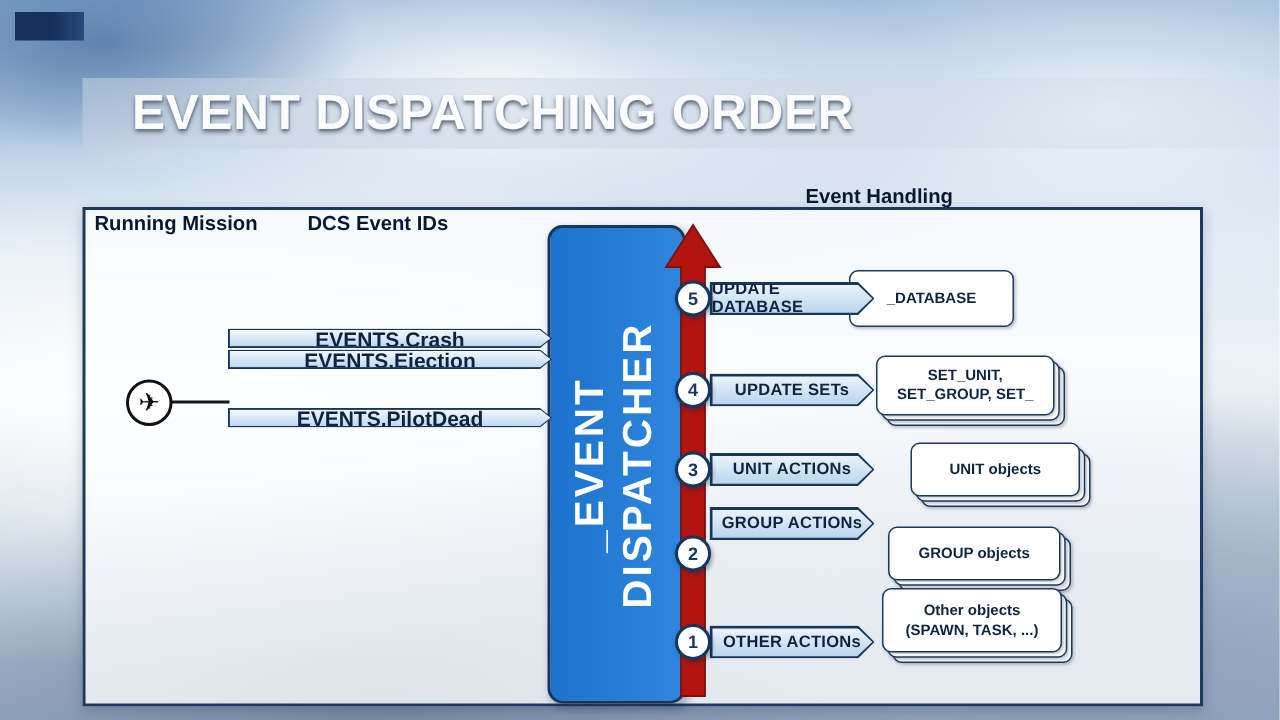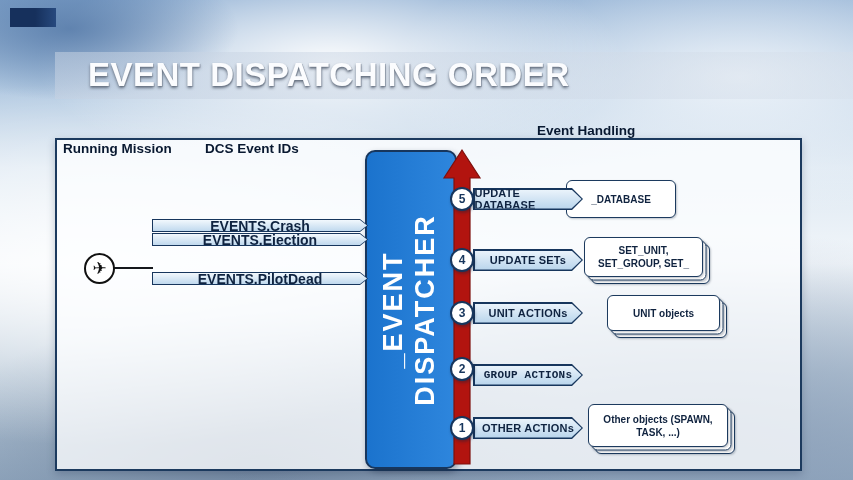--- a/index.html
+++ b/index.html
@@ -141,27 +141,32 @@
   <div class="abs action-arrow" style="left:473px; top:302px; width:110px; height:22px;">
     <div class="inner">UNIT ACTIONs</div>
   </div>
   <div class="abs stack" style="left:592px; top:295px; width:113px; height:36px;margin-left:15px;">
     <div class="layer off2"></div>
     <div class="layer off1"></div>
     <div class="layer front">UNIT objects</div>
   </div>
 
   <div class="abs step-circle" style="left:450px; top:357px;">2</div>
-  <div class="abs action-arrow" style="left:473px; top:364px; width:110px; height:22px;font-family:Liberation Mono, monospace;">
+  <div class="abs action-arrow" style="left:473px; top:338px; width:110px; height:22px;">
     <div class="inner">GROUP ACTIONs</div>
+  </div>
+  <div class="abs stack" style="left:592px; top:351px; width:115px; height:36px;">
+    <div class="layer off2"></div>
+    <div class="layer off1"></div>
+    <div class="layer front">GROUP objects</div>
   </div>
 
   <div class="abs step-circle" style="left:450px; top:416px;">1</div>
   <div class="abs action-arrow" style="left:473px; top:417px; width:110px; height:22px;">
     <div class="inner">OTHER ACTIONs</div>
   </div>
-  <div class="abs stack" style="left:588px; top:404px; width:140px; height:43px;">
+  <div class="abs stack" style="left:588px; top:392px; width:120px; height:43px;">
     <div class="layer off2"></div>
     <div class="layer off1"></div>
     <div class="layer front">Other objects (SPAWN, TASK, ...)</div>
   </div>
 
 </div>
 
 </body></html>

